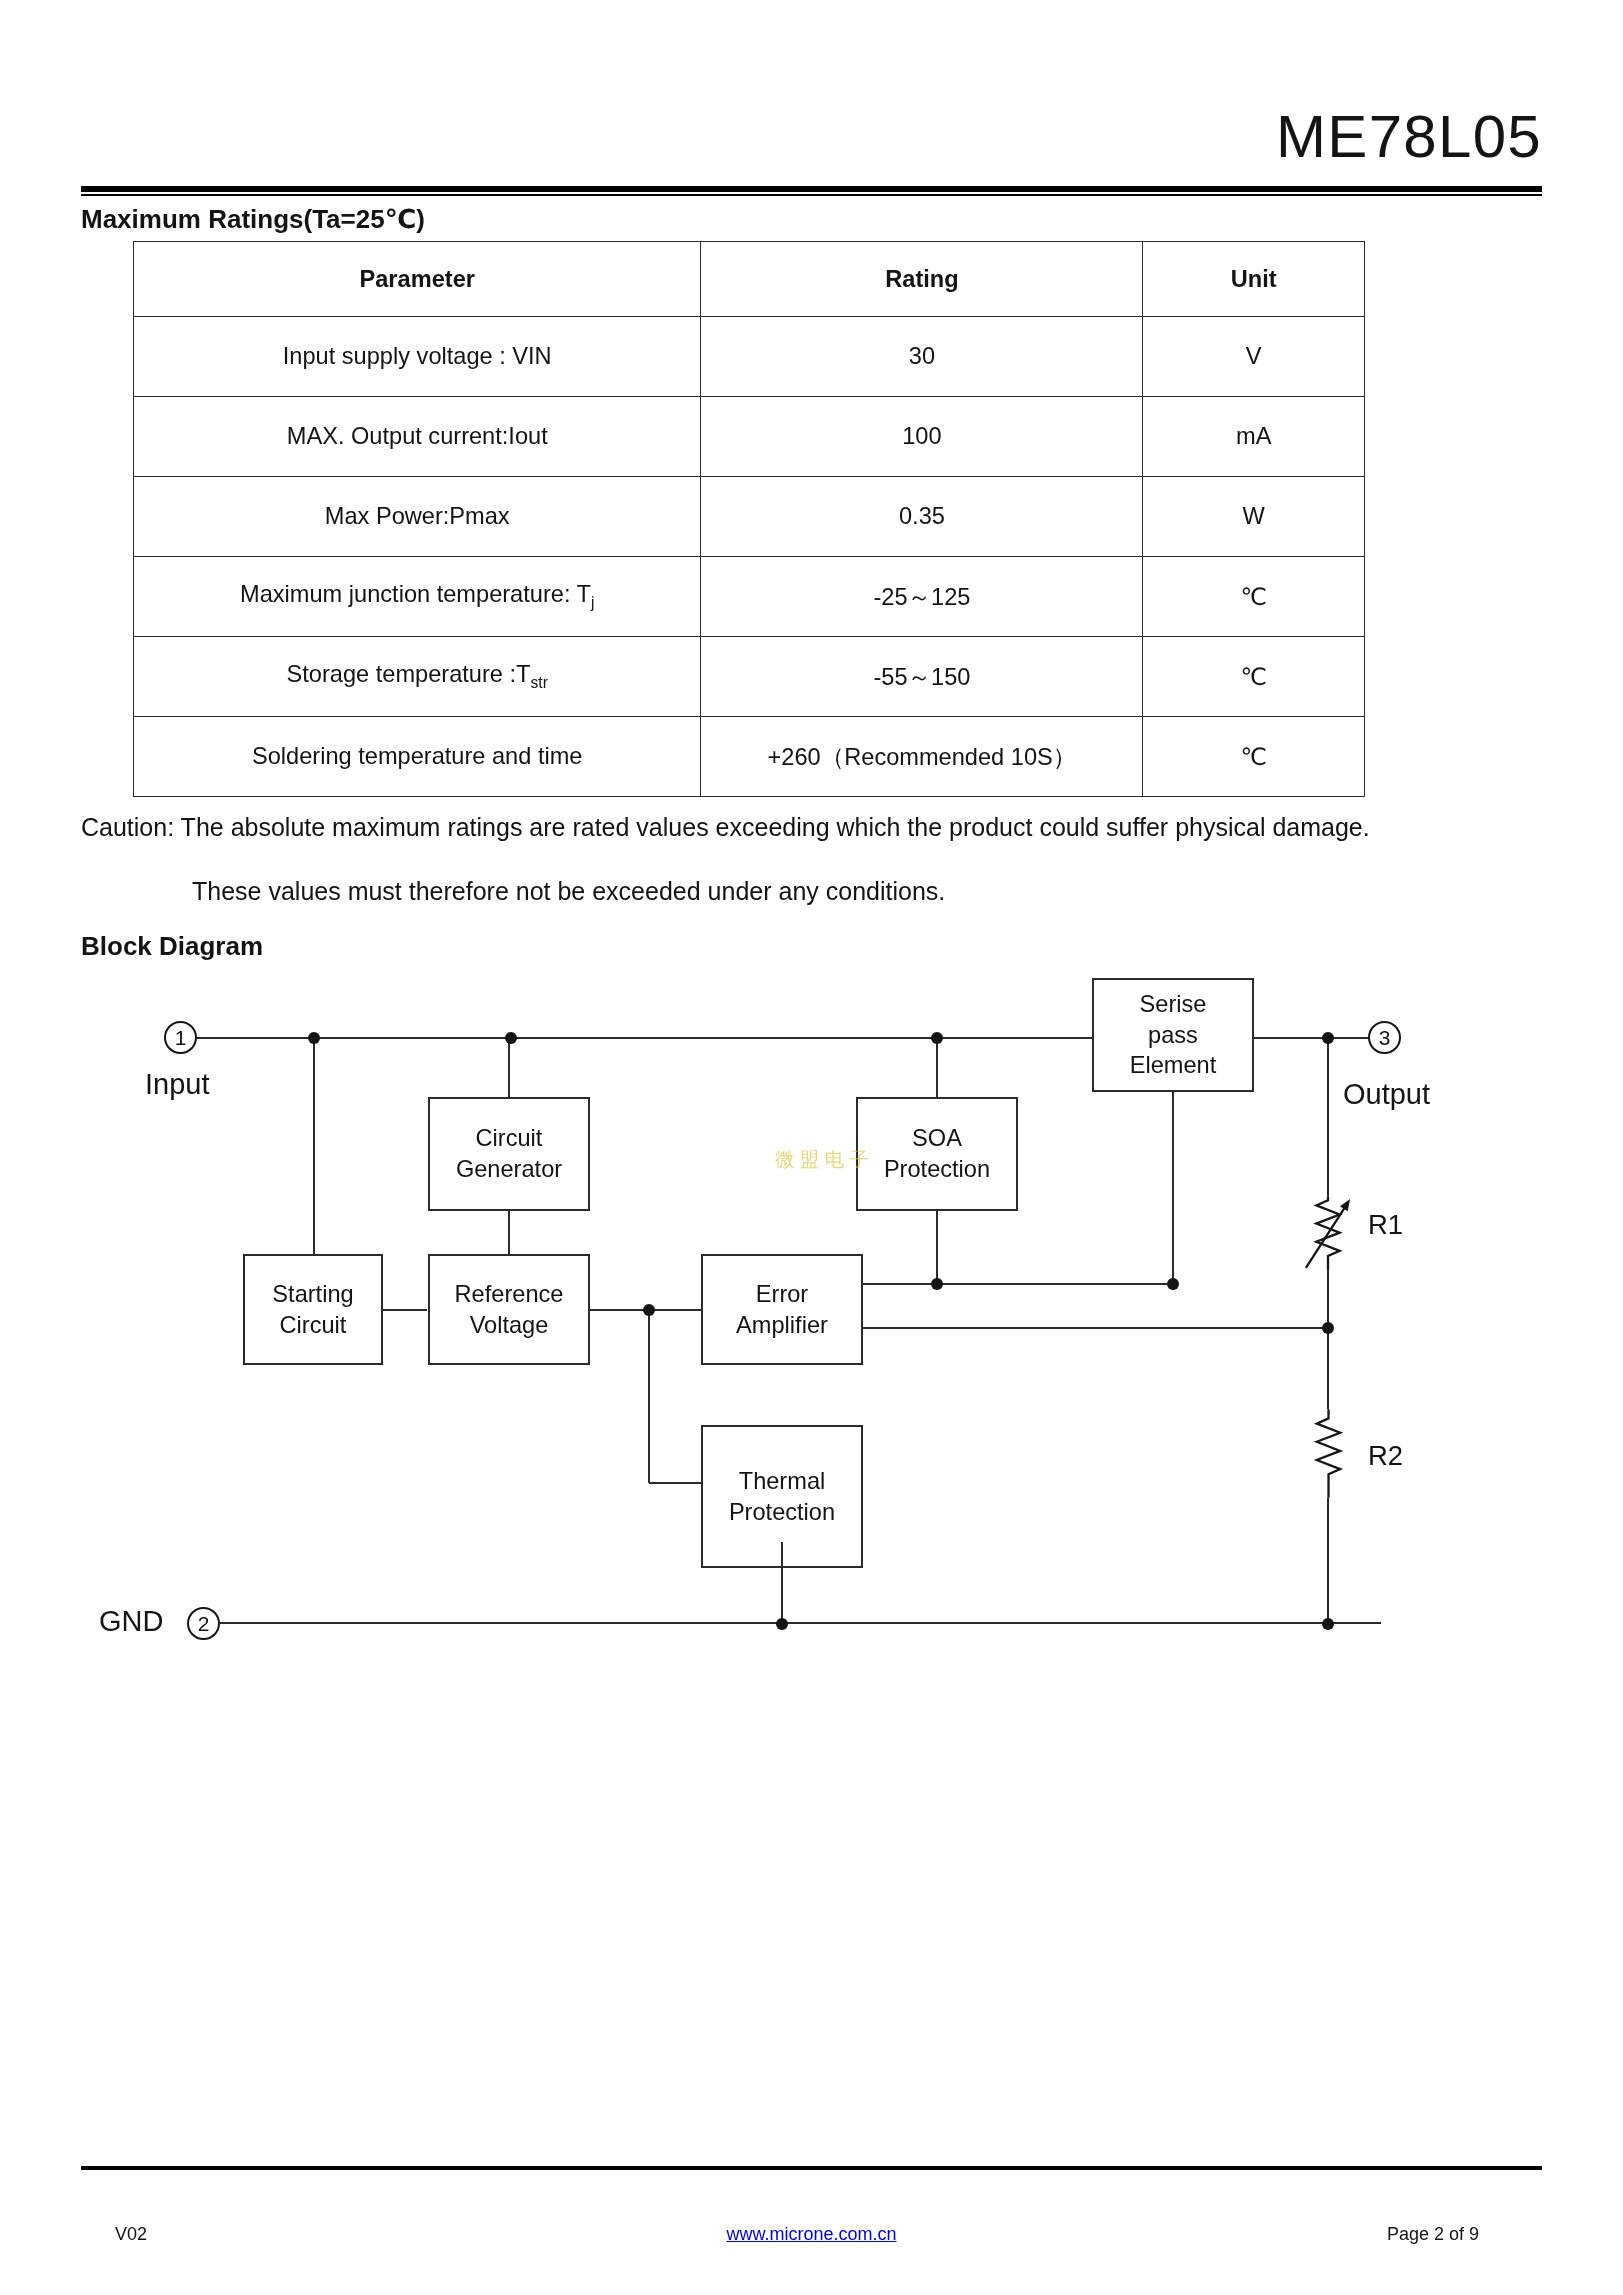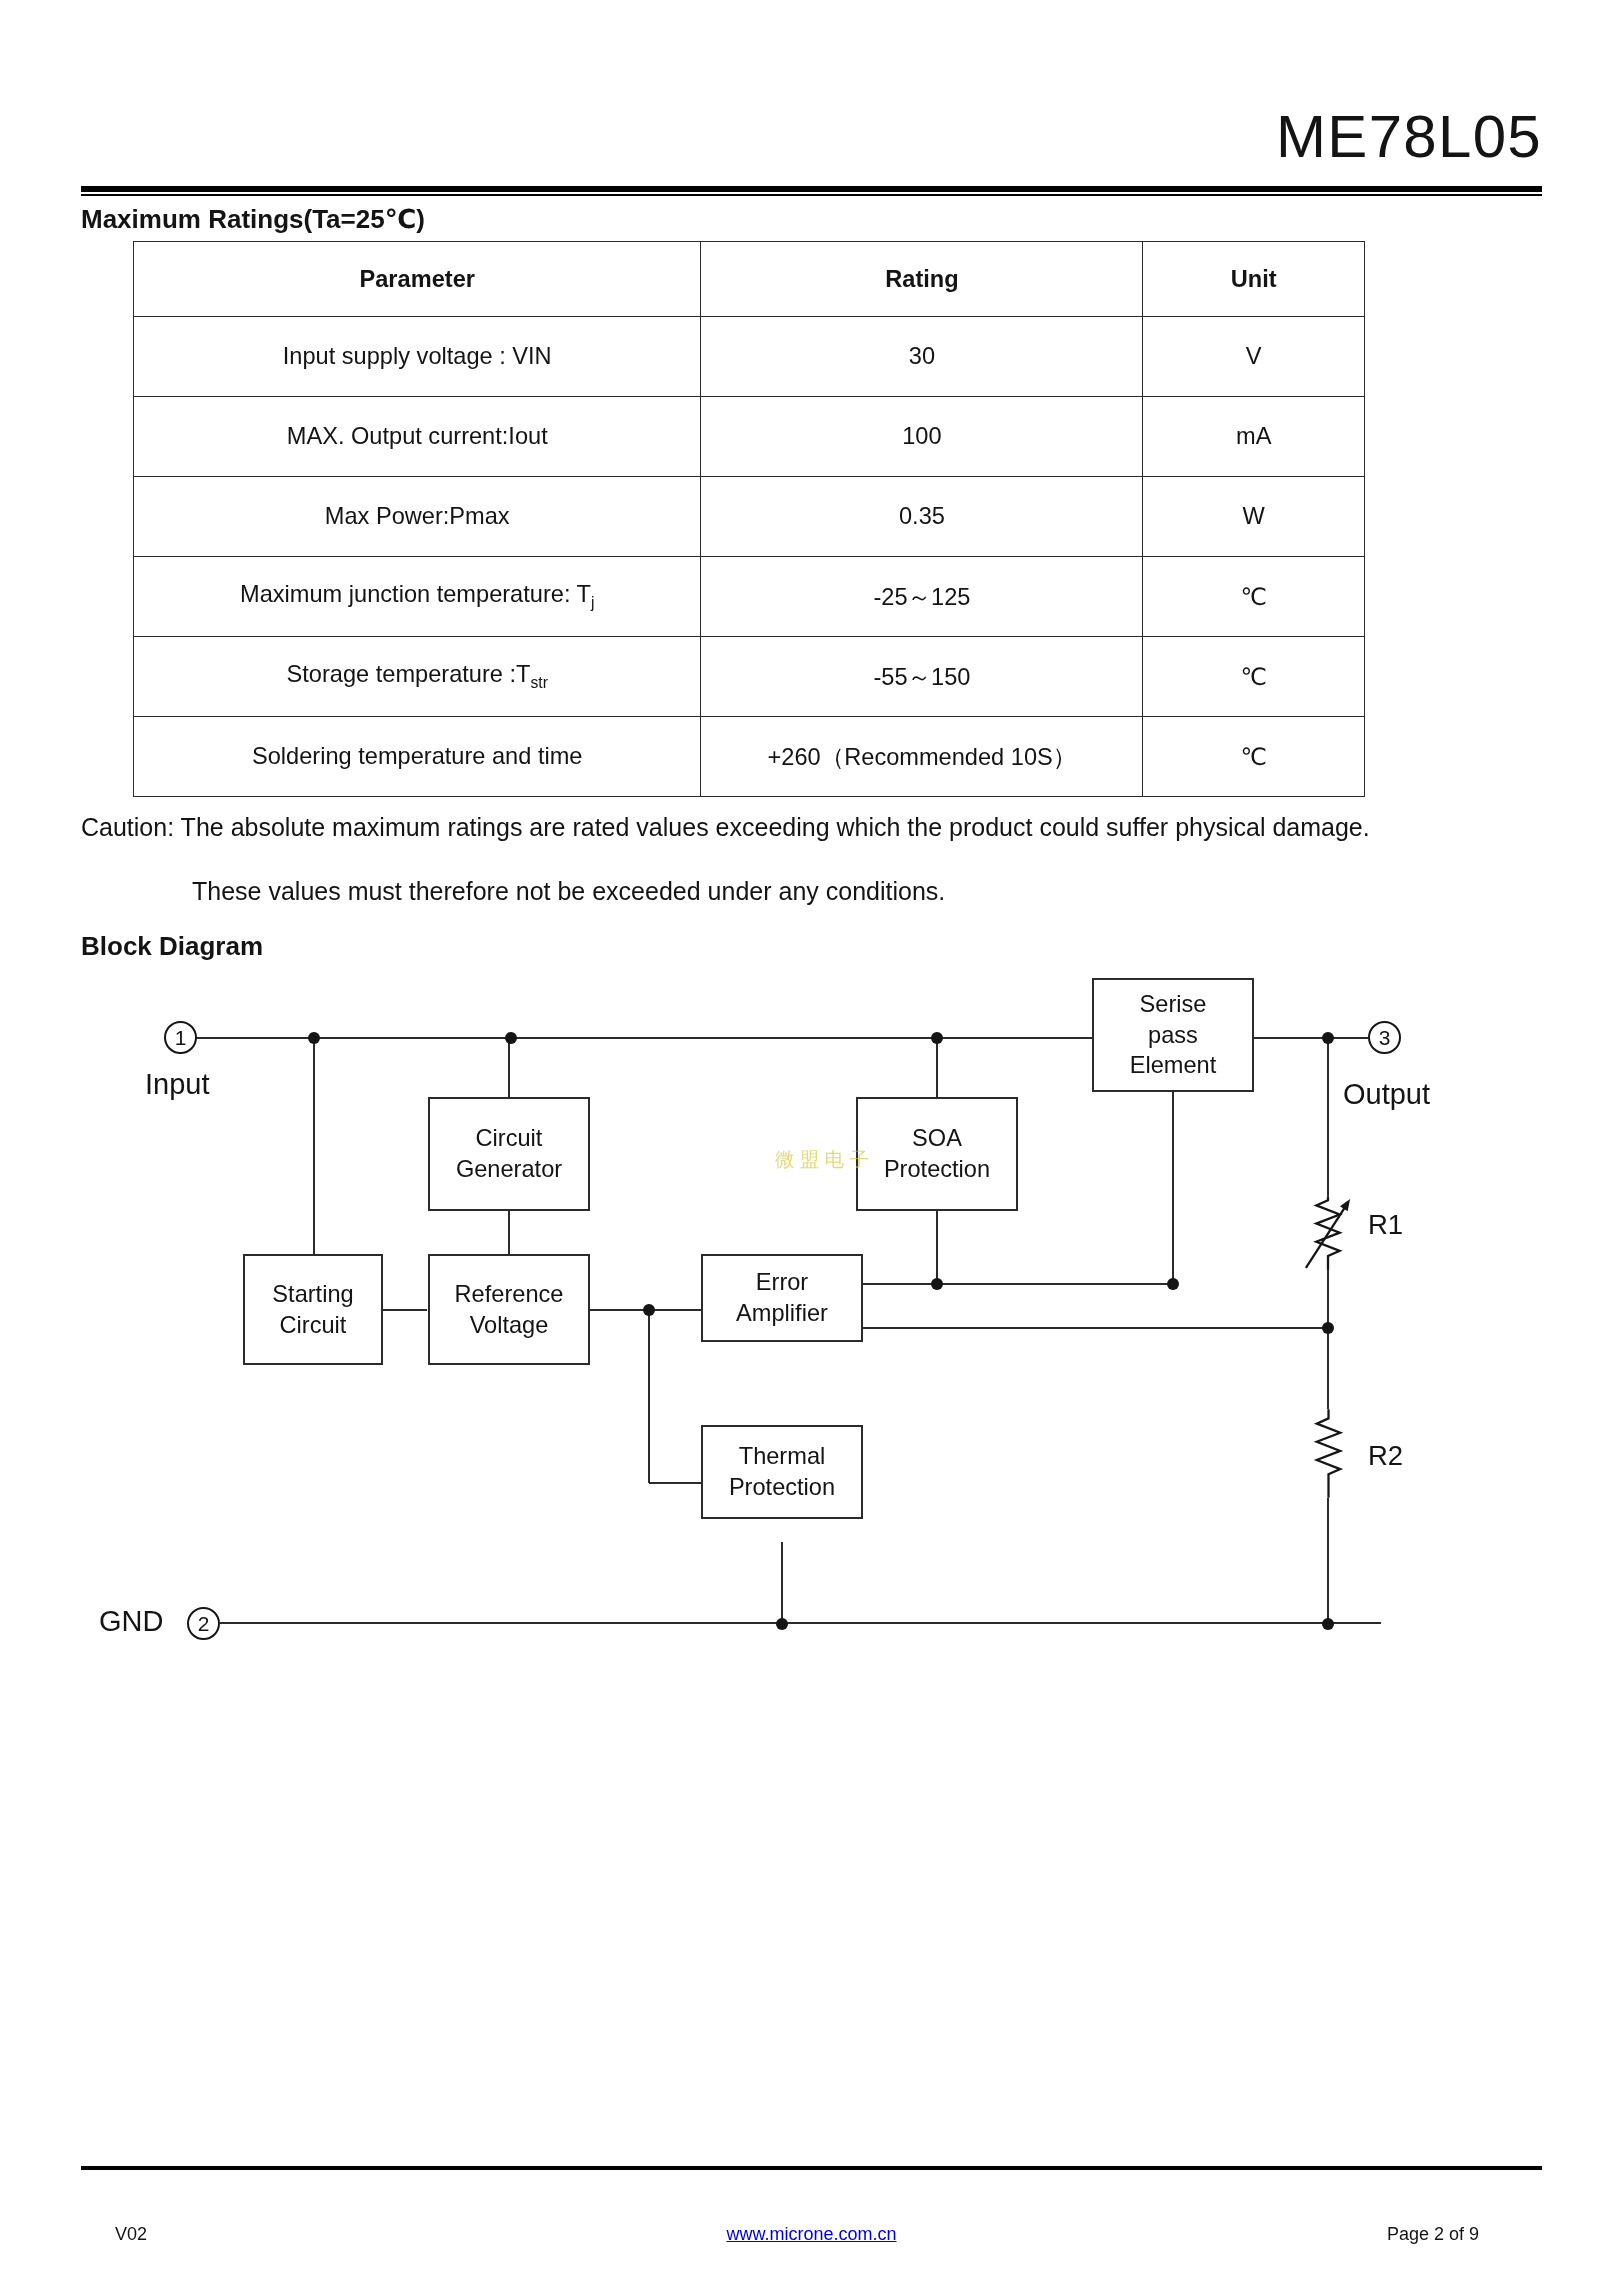--- a/index.html
+++ b/index.html
@@ -125,23 +125,23 @@
 pass
 Element</div>
     <div class="dblock" style="left:428px;top:1097px;width:162px;height:114px;">Circuit
 Generator</div>
     <div class="dblock" style="left:856px;top:1097px;width:162px;height:114px;">SOA
 Protection</div>
     <div class="dblock" style="left:243px;top:1254px;width:140px;height:111px;">Starting
 Circuit</div>
     <div class="dblock" style="left:428px;top:1254px;width:162px;height:111px;">Reference
 Voltage</div>
-    <div class="dblock" style="left:701px;top:1254px;width:162px;height:88px;">Error
+    <div class="dblock" style="left:701px;top:1254px;width:162px;height:111px;">Error
 Amplifier</div>
-    <div class="dblock" style="left:701px;top:1425px;width:162px;height:94px;">Thermal
+    <div class="dblock" style="left:701px;top:1425px;width:162px;height:143px;">Thermal
 Protection</div>
 
     <div class="wire" style="left:196px;top:1037px;width:896px;height:2px;"></div>
     <div class="wire" style="left:1254px;top:1037px;width:114px;height:2px;"></div>
     <div class="wire" style="left:383px;top:1309px;width:44px;height:2px;"></div>
     <div class="wire" style="left:590px;top:1309px;width:111px;height:2px;"></div>
     <div class="wire" style="left:863px;top:1283px;width:310px;height:2px;"></div>
     <div class="wire" style="left:863px;top:1327px;width:465px;height:2px;"></div>
     <div class="wire" style="left:649px;top:1482px;width:52px;height:2px;"></div>
     <div class="wire" style="left:220px;top:1622px;width:1161px;height:2px;"></div>

